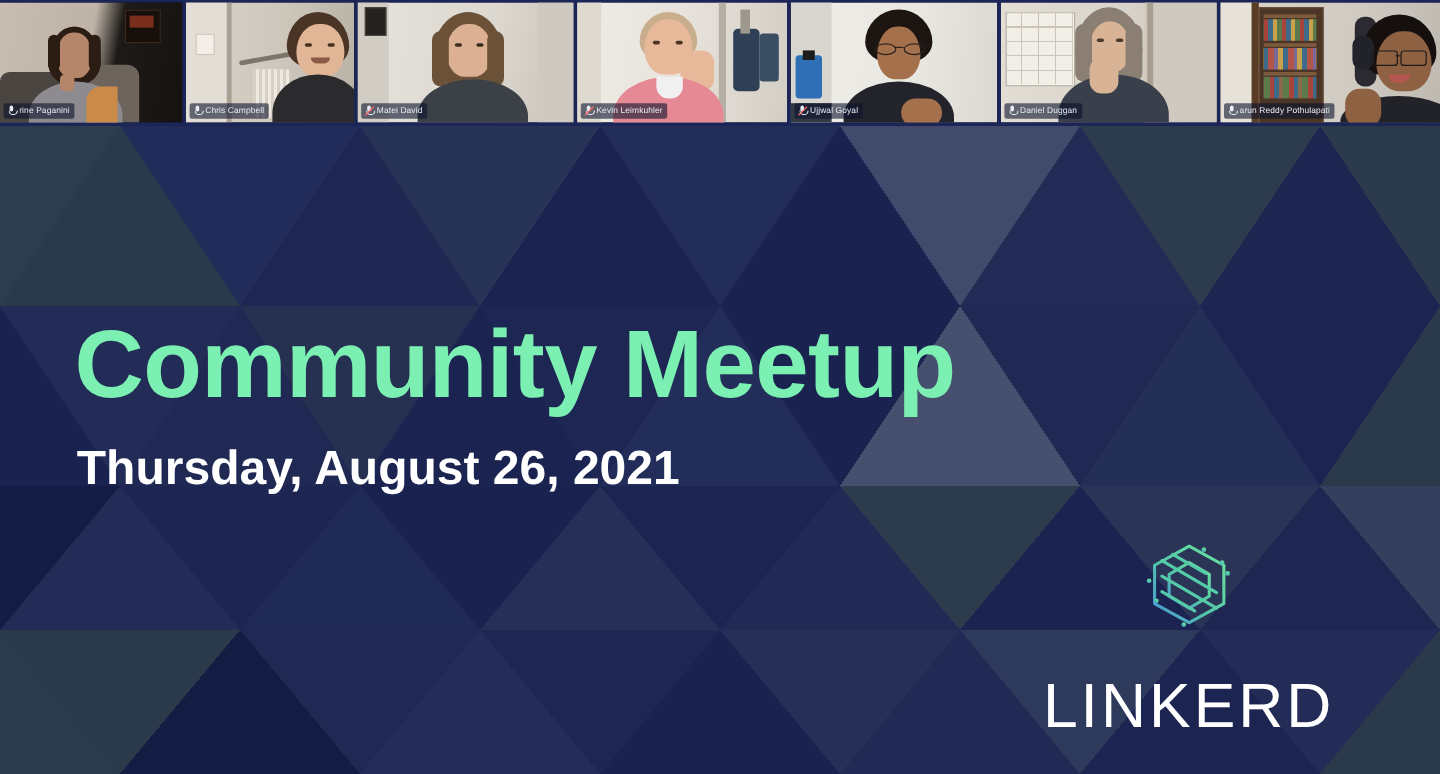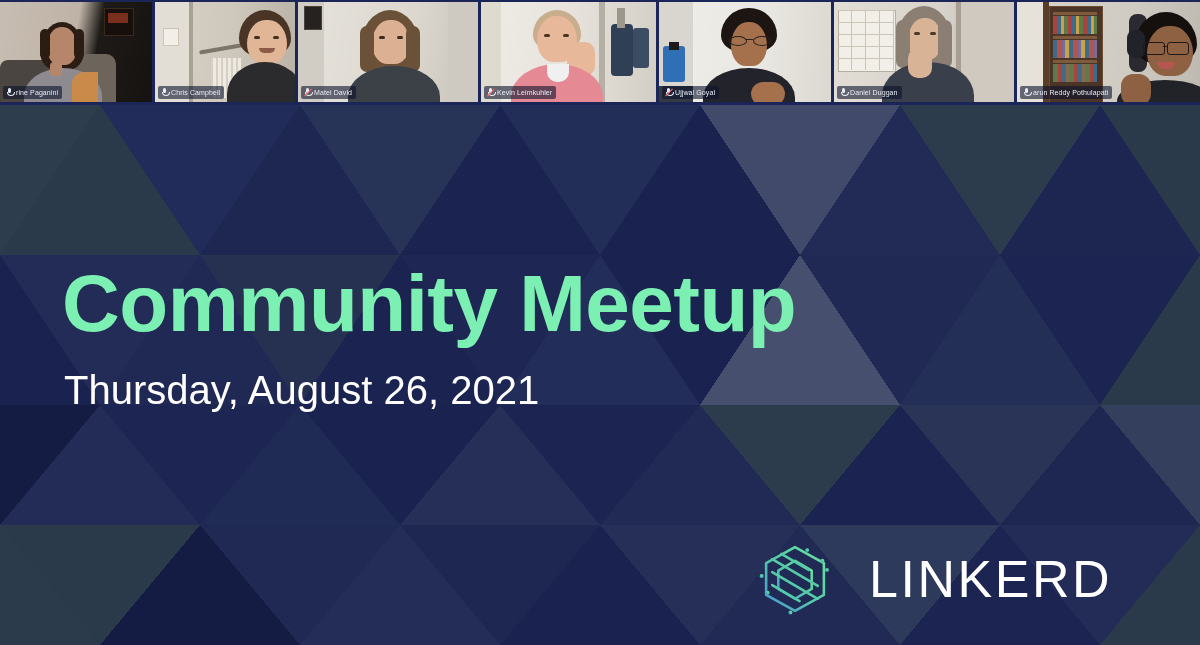--- a/index.html
+++ b/index.html
@@ -149,32 +149,33 @@
     color: #7bf0b2;
     white-space: nowrap;
   }
   #subtitle {
     position: absolute;
     left: 64px;
     top: 262px;
     margin: 0;
     font-size: 40px;
     line-height: 46px;
-    font-weight: normal;
+    font-weight: bold;
     color: #ffffff;
     white-space: nowrap;
   }
 
   #brand {
     position: absolute;
     right: 88px;
     bottom: 28px;
     display: flex;
     align-items: center;
     gap: 36px;
+    flex-direction: column;
   }
   #brand .mark { width: 76px; height: 76px; display: block; }
   #wordmark {
     font-size: 52px;
     line-height: 56px;
     color: #ffffff;
     letter-spacing: 2.5px;
     font-weight: normal;
     white-space: nowrap;
   }

